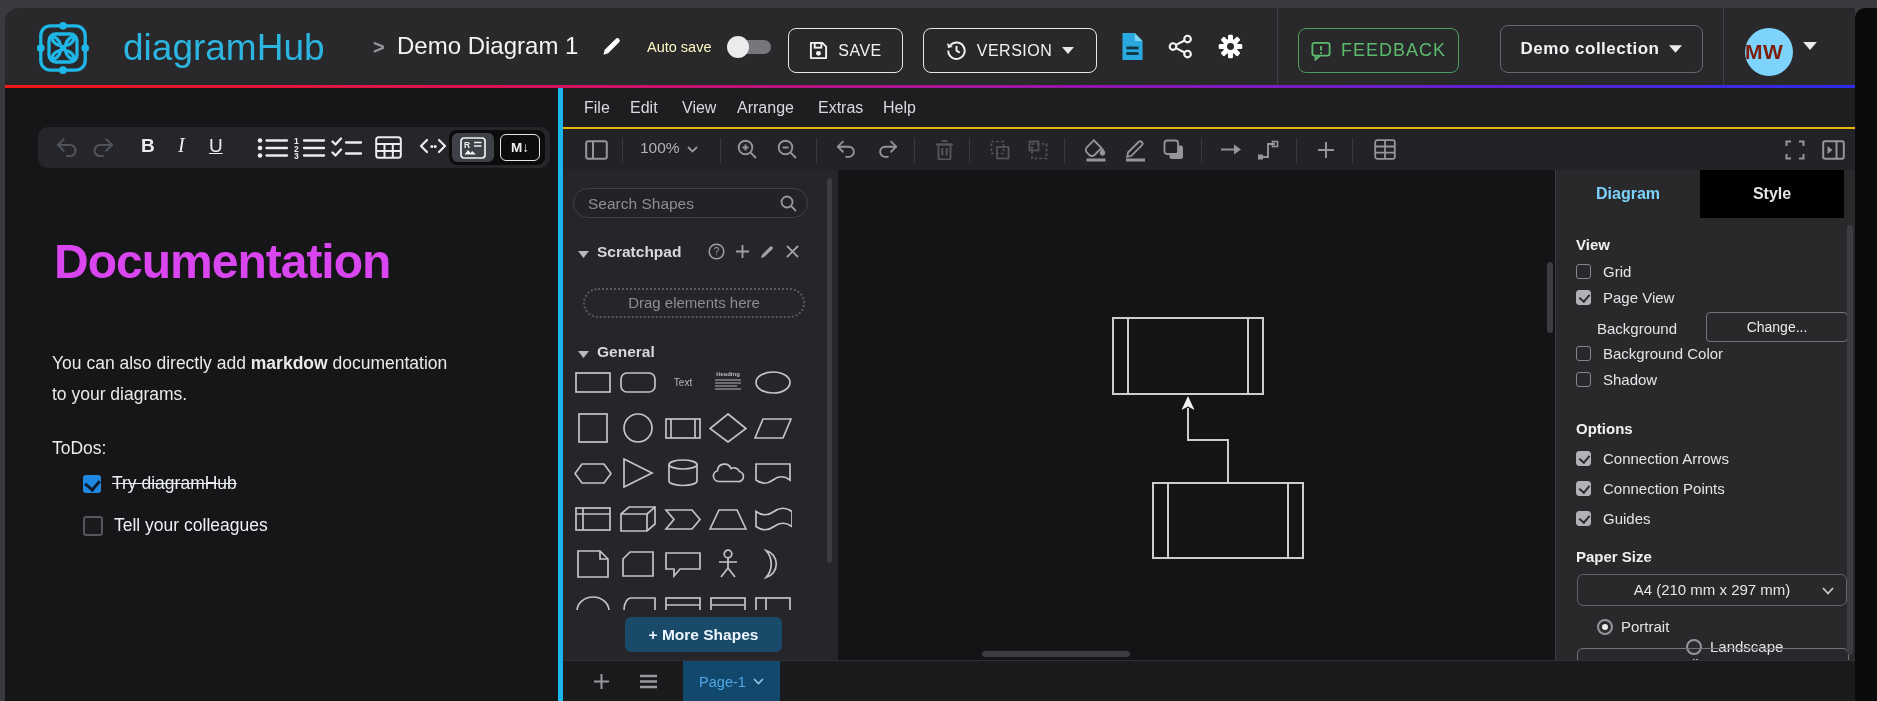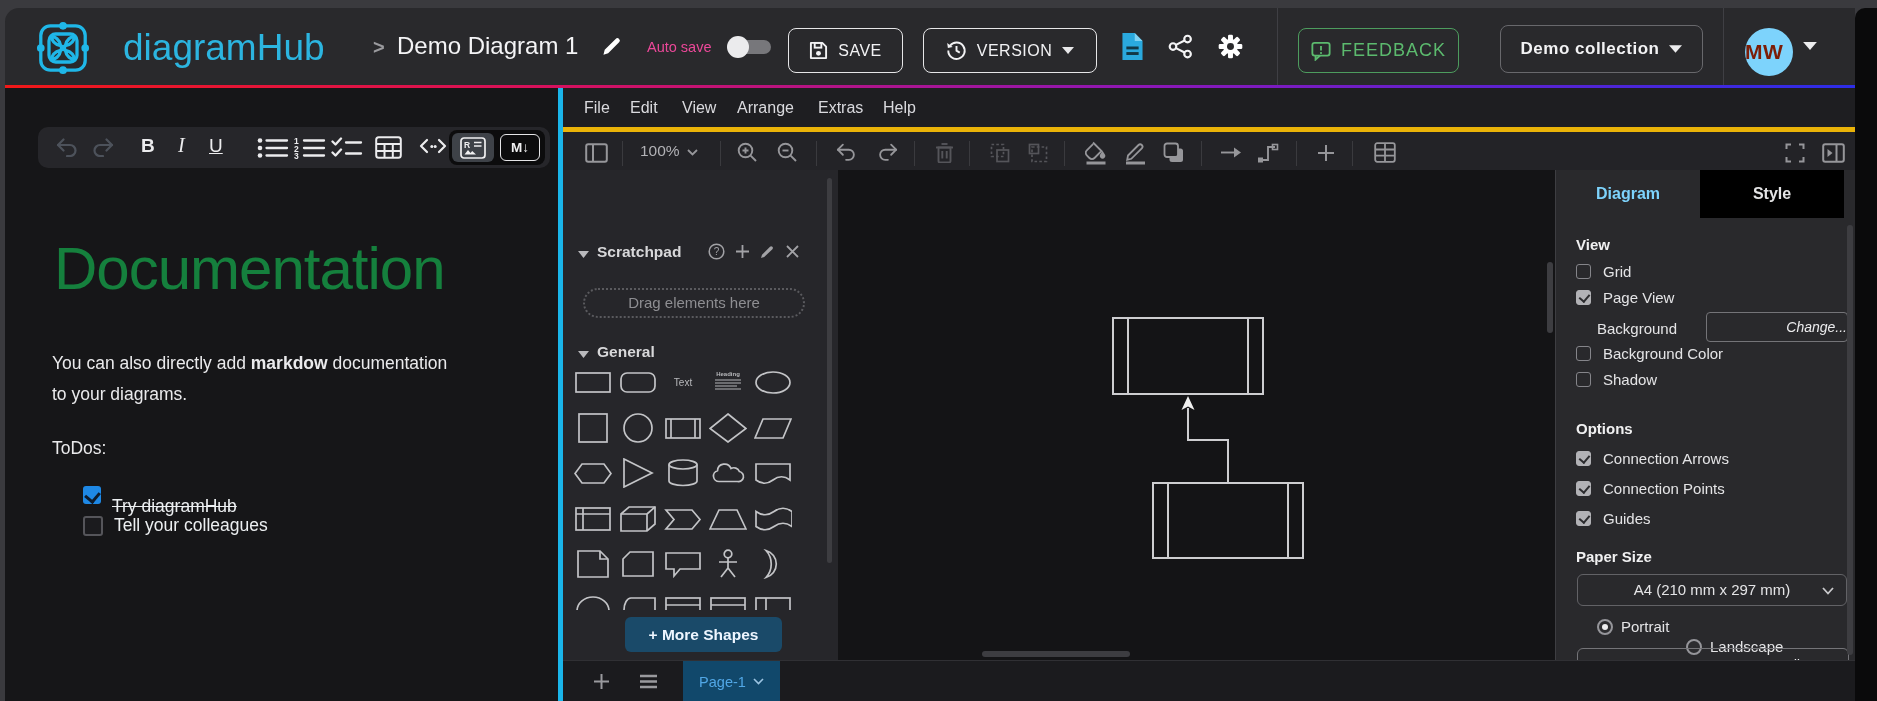--- a/index.html
+++ b/index.html
@@ -6,40 +6,40 @@
 .abs{position:absolute;}
 #root{position:relative;width:1877px;height:701px;background:#3a3a3e;}
 #header{left:5px;top:8px;width:1850px;height:77px;background:#29292c;border-radius:14px 0 0 0;}
 #gradline{left:5px;top:85px;width:1850px;height:3px;background:linear-gradient(90deg,#f01818 0%,#d6115f 30%,#8c18b8 62%,#2d2de8 100%);}
 #blackcol{left:1855px;top:8px;width:22px;height:693px;background:#0a0a0b;border-radius:10px 0 0 0;}
 .brand{color:#2cb5e0;font-size:37px;font-weight:500;}
 .crumbsep{color:#9a9a9e;font-size:20px;font-weight:700;}
 .doctitle{color:#f4f4f6;font-size:24px;font-weight:500;}
 .hbtn{border:1px solid #e6e6e8;border-radius:8px;color:#f2f2f4;display:flex;align-items:center;justify-content:center;gap:10px;font-size:16px;font-weight:500;letter-spacing:.5px;}
 .vdiv{width:1px;background:#3f3f44;}
-.smalllabel{color:#ec4899;font-size:14.5px;}
+.smalllabel{color:#fef9c3;font-size:14.5px;}
 .tgl{width:46px;height:24px;}
 .tgl .track{position:absolute;left:6px;top:5px;width:38px;height:14px;border-radius:7px;background:#77777b;}
 .tgl .knob{position:absolute;left:0;top:1px;width:22px;height:22px;border-radius:50%;background:#ebebed;}
 #docpanel{left:5px;top:88px;width:553px;height:613px;background:#161618;}
 #cyandiv{left:558px;top:88px;width:5px;height:613px;background:#1ab5ea;}
 #doctb{left:33px;top:39px;width:512px;height:41px;background:#26262a;border-radius:10px;}
 .dicon{color:#ececee;}
-.h1{color:#15803d;font-size:60px;font-weight:400;letter-spacing:-1px;}
+.h1{color:#d946ef;font-size:48px;font-weight:700;letter-spacing:-1px;}
 .para{color:#eaeaec;font-size:17.5px;line-height:31px;}
 .bcbrow{display:flex;align-items:center;gap:11px;color:#eceff1;font-size:17.5px;}
 .bcb{width:18px;height:18px;border-radius:3px;position:relative;flex:none;}
 .bcb.on{background:#1e88e5;}
 .bcb.on:after{content:"";position:absolute;left:4px;top:2.5px;width:8px;height:10px;border:solid #0d1b2c;border-width:0 3px 3px 0;transform:rotate(40deg);}
 .bcb.off{background:#1b1b1e;border:2px solid #55555a;width:16px;height:16px;}
-.strike{text-decoration:line-through;margin-top:23px;}
+.strike{text-decoration:line-through;}
 #editor{left:563px;top:88px;width:1292px;height:613px;background:#232327;}
 #menubar{left:0;top:0;width:1292px;height:39px;background:#1e1e21;}
 .mitem{color:#dadade;font-size:16px;line-height:39px;}
-#dtoolbar{left:0;top:39px;width:1292px;height:43px;background:#232327;border-top:5px solid #eab308;box-sizing:border-box;}
+#dtoolbar{left:0;top:39px;width:1292px;height:43px;background:#232327;border-top:2px solid #eab308;box-sizing:border-box;}
 .tdiv{position:absolute;top:9px;width:1px;height:25px;background:#3a3a3e;}
 #content{left:0;top:82px;width:1292px;height:490px;}
 #shapespanel{left:0;top:0;width:275px;height:490px;background:#26262a;}
 #searchbox{left:10px;top:18px;width:235px;height:30px;border:1px solid #404045;border-radius:15px;background:#232327;box-sizing:border-box;}
 .placeholder{color:#8e8e92;font-size:15.5px;line-height:28px;}
 .sechead{color:#d8d8da;font-size:15.5px;font-weight:600;}
 #dragarea{left:20px;top:118px;width:222px;height:30px;border:2px dotted #5a5a5e;border-radius:17px;box-sizing:border-box;text-align:center;}
 #dragarea span{color:#8e8e92;font-size:15px;line-height:26px;}
 #shapegrid{left:4px;top:195px;width:256px;height:245px;overflow:hidden;}
 .cell{position:absolute;width:45px;height:42px;display:flex;align-items:flex-start;justify-content:center;}
@@ -48,21 +48,21 @@
 #moreshapes{left:62px;top:447px;width:157px;height:35px;background:#1a4a69;border-radius:6px;text-align:center;color:#eef6ff;font-weight:700;font-size:15.5px;line-height:35px;}
 #canvas{left:275px;top:0;width:717px;height:490px;background:#141416;}
 #fpanel{left:992px;top:0;width:300px;height:490px;background:#29292c;border-left:1px solid #3e3e42;box-sizing:border-box;overflow:hidden;}
 .ftab{position:absolute;top:0;height:48px;width:144px;text-align:center;font-weight:700;font-size:16px;line-height:48px;}
 .fhead{color:#f0f0f1;font-size:15px;font-weight:700;}
 .flabel{color:#e4e4e6;font-size:15px;}
 .pcb{width:15px;height:15px;border-radius:3px;border:1.5px solid #85858a;box-sizing:border-box;position:relative;flex:none;}
 .pcb.on{background:#b2b2b6;border-color:#b2b2b6;}
 .pcb.on:after{content:"";position:absolute;left:3.5px;top:1px;width:5px;height:8px;border:solid #2c2c2f;border-width:0 2.5px 2.5px 0;transform:rotate(40deg);}
 .frow{position:absolute;display:flex;align-items:center;gap:12px;}
-.fbtn{border:1px solid #747478;border-radius:4px;color:#ececee;font-size:14px;text-align:right;font-style:italic;}
+.fbtn{border:1px solid #747478;border-radius:4px;color:#ececee;font-size:14px;text-align:center;}
 .rad{width:16px;height:16px;border:2px solid #95959a;border-radius:50%;box-sizing:border-box;position:relative;flex:none;background:#2c2c2f;}
 .rad.on:after{content:"";position:absolute;left:3px;top:3px;width:6px;height:6px;border-radius:50%;background:#ededef;}
 #bottombar{background:#1b1b1e;border-top:1px solid #303034;box-sizing:border-box;}
 #pagetab{left:120px;top:0;width:97px;height:41px;background:#11486b;display:flex;align-items:center;justify-content:center;gap:7px;}
 #pagetab span{color:#51a7e6;font-size:14.5px;}
 .scrollthumb{background:#3d3d41;border-radius:3px;}
 .iconbtn{display:flex;align-items:center;justify-content:center;}
 </style>
 </head>
 <body>
@@ -386,20 +386,29 @@
             <rect x="1.2" y="1.2" width="20.6" height="17.6" rx="2"></rect>
             <path d="M14.5,1.2 V18.8"></path>
           </g>
           <path d="M5.5,6 L10.5,10 L5.5,14 Z" fill="#96969a"></path>
         </svg>
     </div>
 
     <div class="abs" id="content">
 
       <div class="abs" id="shapespanel">
+        <div class="abs" id="searchbox">
+          <span class="abs placeholder" style="left:14px;top:1px">Search Shapes</span>
+          <svg class="abs" style="left:206px;top:6px" width="17" height="17" viewBox="0 0 17 17">
+              <g stroke="#9a9a9e" stroke-width="1.8" fill="none">
+                <circle cx="7" cy="7" r="5.5"></circle>
+                <path d="M11.2,11.2 L16,16"></path>
+              </g>
+            </svg>
+        </div>
         <svg class="abs" style="left:15px;top:81px" width="11" height="7" viewBox="0 0 11 7">
             <path d="M0,0 H11 L5.5,7 Z" fill="#b9b9bd"></path>
           </svg>
         <span class="abs sechead" style="left:34px;top:73px">Scratchpad</span>
         <svg class="abs" style="left:145px;top:73px" width="17" height="17" viewBox="0 0 17 17">
             <circle cx="8.5" cy="8.5" r="7.3" stroke="#a2a2a6" stroke-width="1.5" fill="none"></circle>
             <text x="8.5" y="12" text-anchor="middle" font-size="10" fill="#a2a2a6" font-family="Liberation Sans">?</text>
           </svg>
         <svg class="abs" style="left:172px;top:74px" width="15" height="15" viewBox="0 0 15 15">
             <path d="M7.5,1 V14 M1,7.5 H14" stroke="#a2a2a6" stroke-width="1.8"></path>

